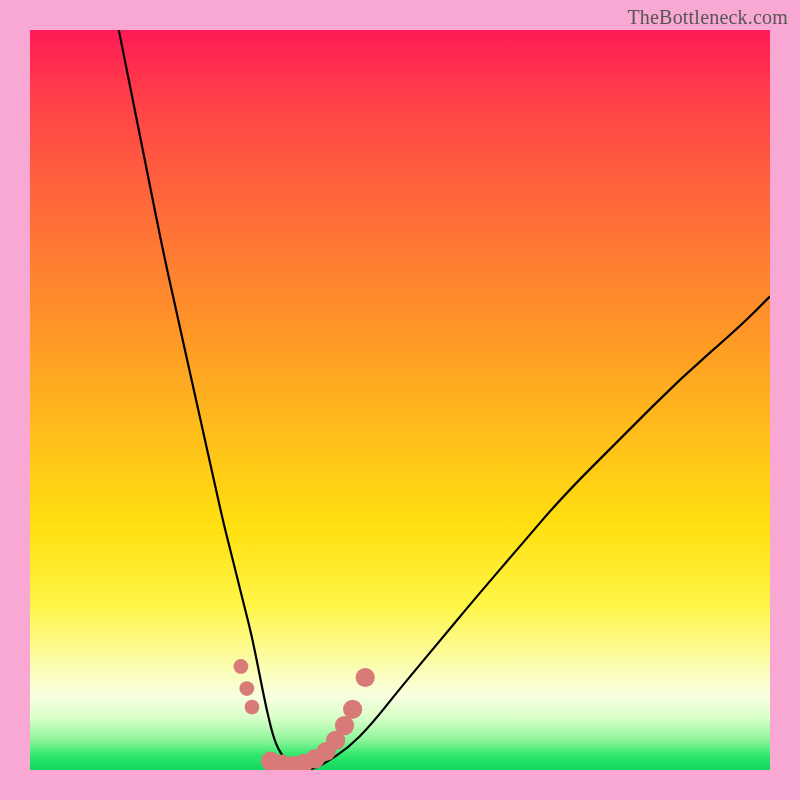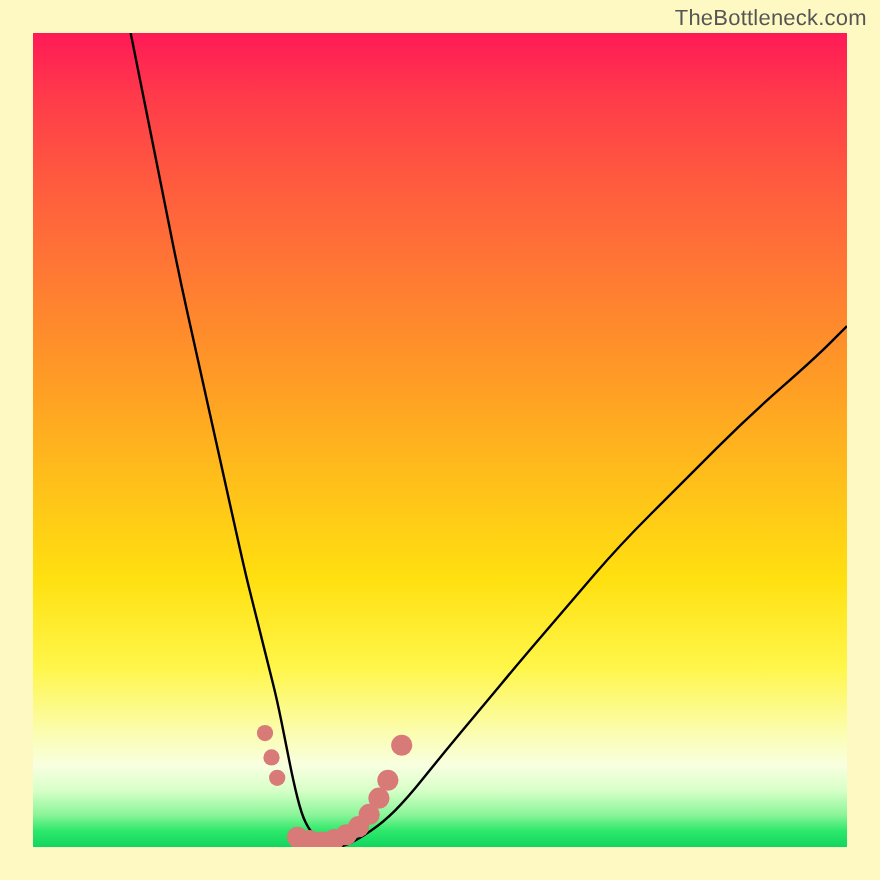--- a/index.html
+++ b/index.html
@@ -7,21 +7,22 @@
     padding: 0;
     width: 800px;
     height: 800px;
     background: #000;
     overflow: hidden;
     font-family: Arial, Helvetica, sans-serif;
   }
   .frame {
     position: absolute;
     inset: 0;
-    background: #fef9c3;
+    background: #f9a8d4;
+    font-family: Liberation Serif, serif;
   }
   .plot-area {
     position: absolute;
     left: 30px;
     top: 30px;
     width: 740px;
     height: 740px;
     overflow: hidden;
   }
   .gradient-bg {

